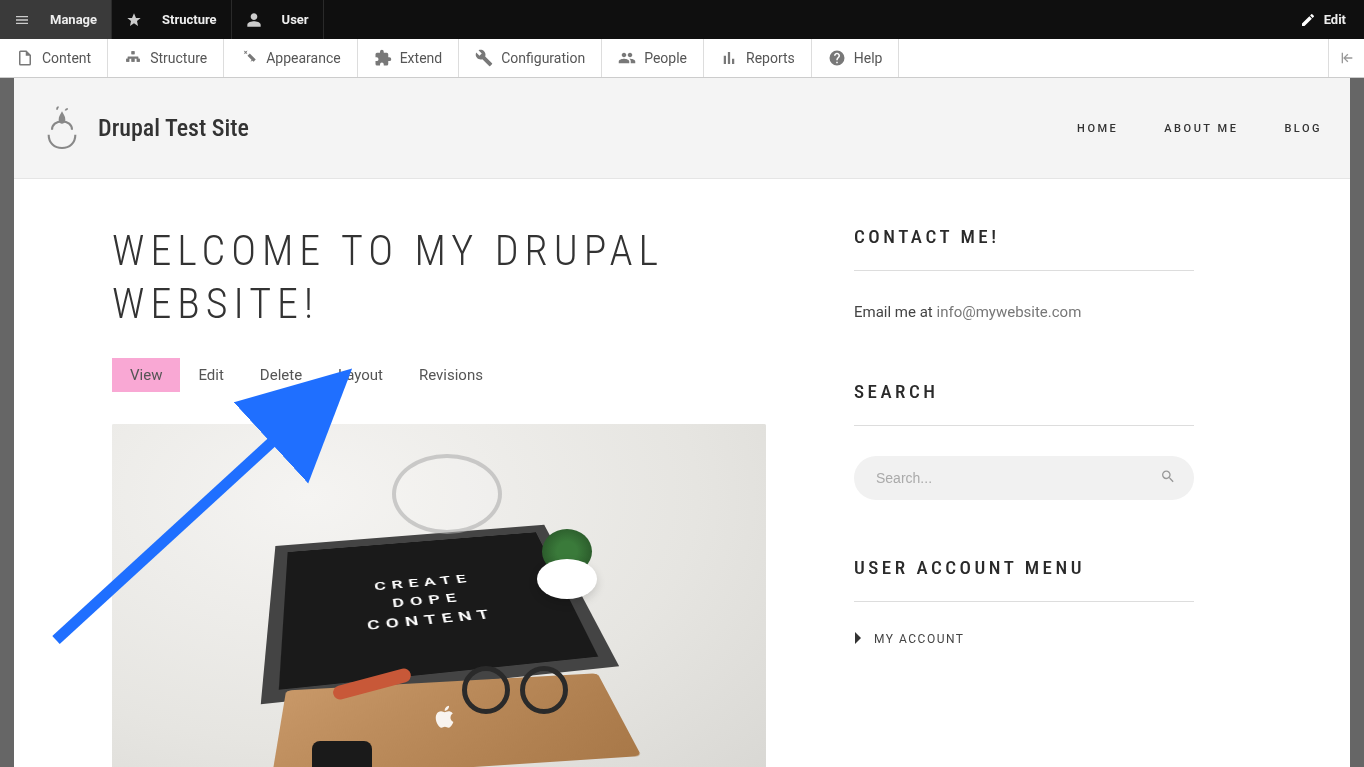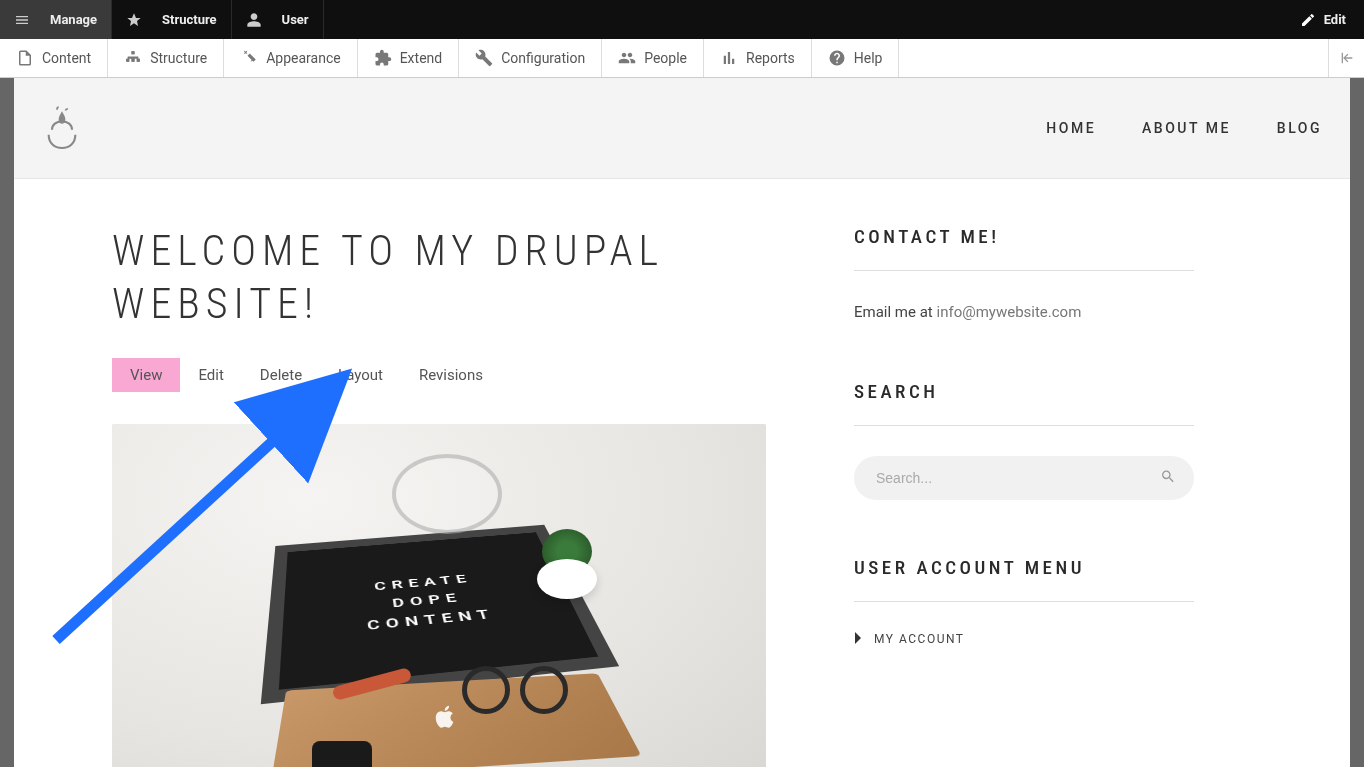--- a/index.html
+++ b/index.html
@@ -23,21 +23,21 @@
 .admin-collapse svg { width: 16px; height: 16px; fill: #999; }
 
 
 .outer-frame { background: #666; padding: 0 14px; height: calc(767px - 78px); overflow: hidden; }
 .site-container { background: #fff; height: 100%; }
 .site-header { background: #f4f4f4; height: 101px; display: flex; align-items: center; justify-content: space-between; padding: 0 28px; border-bottom: 1px solid #e5e5e5; }
 .site-brand { display: flex; align-items: center; gap: 16px; }
 .site-logo { width: 40px; height: 44px; }
 .site-title { font-size: 24px; font-weight: 500; color: #333; font-family: "Roboto Condensed", sans-serif; }
 .site-nav { display: flex; gap: 46px; }
-.site-nav a { text-decoration: none; color: #333; font-size: 14px; letter-spacing: 2.5px; font-weight: 500; cursor: pointer; }
+.site-nav a { text-decoration: none; color: #333; font-size: 11px; letter-spacing: 2.5px; font-weight: 500; cursor: pointer; }
 
 
 .content-wrap { display: flex; padding: 46px 0 0 0; gap: 60px; }
 .main-col { flex: 1; padding-left: 98px; max-width: 780px; }
 .page-title { font-size: 42px; font-weight: 300; color: #333; letter-spacing: 6px; line-height: 1.25; font-family: "Roboto Condensed", sans-serif; }
 
 .tabs { display: flex; gap: 0; margin-top: 28px; }
 .tab { padding: 8px 18px; font-size: 15px; color: #555; cursor: pointer; }
 .tab.active { background: #f9a8d4; }
 
@@ -172,20 +172,21 @@
   <div class="site-container">
 
     <div class="site-header">
       <div class="site-brand">
         <svg class="site-logo" viewBox="0 0 48 52">
           <path fill="#888" d="M24 6c-2 4-4 6-4 10 0 3 2 5 4 5s4-2 4-5c0-4-2-6-4-10z"></path>
           <path fill="none" stroke="#888" stroke-width="2.5" d="M8 34c0 10 7 16 16 16s16-6 16-16"></path>
           <path fill="none" stroke="#888" stroke-width="2.5" d="M12 28c0-6 5-10 12-10s12 4 12 10"></path>
           <path fill="none" stroke="#888" stroke-width="2" d="M18 4c0-2 1-3 2-3M28 5c1-2 2-2 3-2"></path>
         </svg>
+        <span class="site-title">Drupal Test Site</span>
       </div>
       <nav class="site-nav">
         <a>HOME</a>
         <a>ABOUT ME</a>
         <a>BLOG</a>
       </nav>
     </div>
 
     <div class="content-wrap">
       <div class="main-col">

